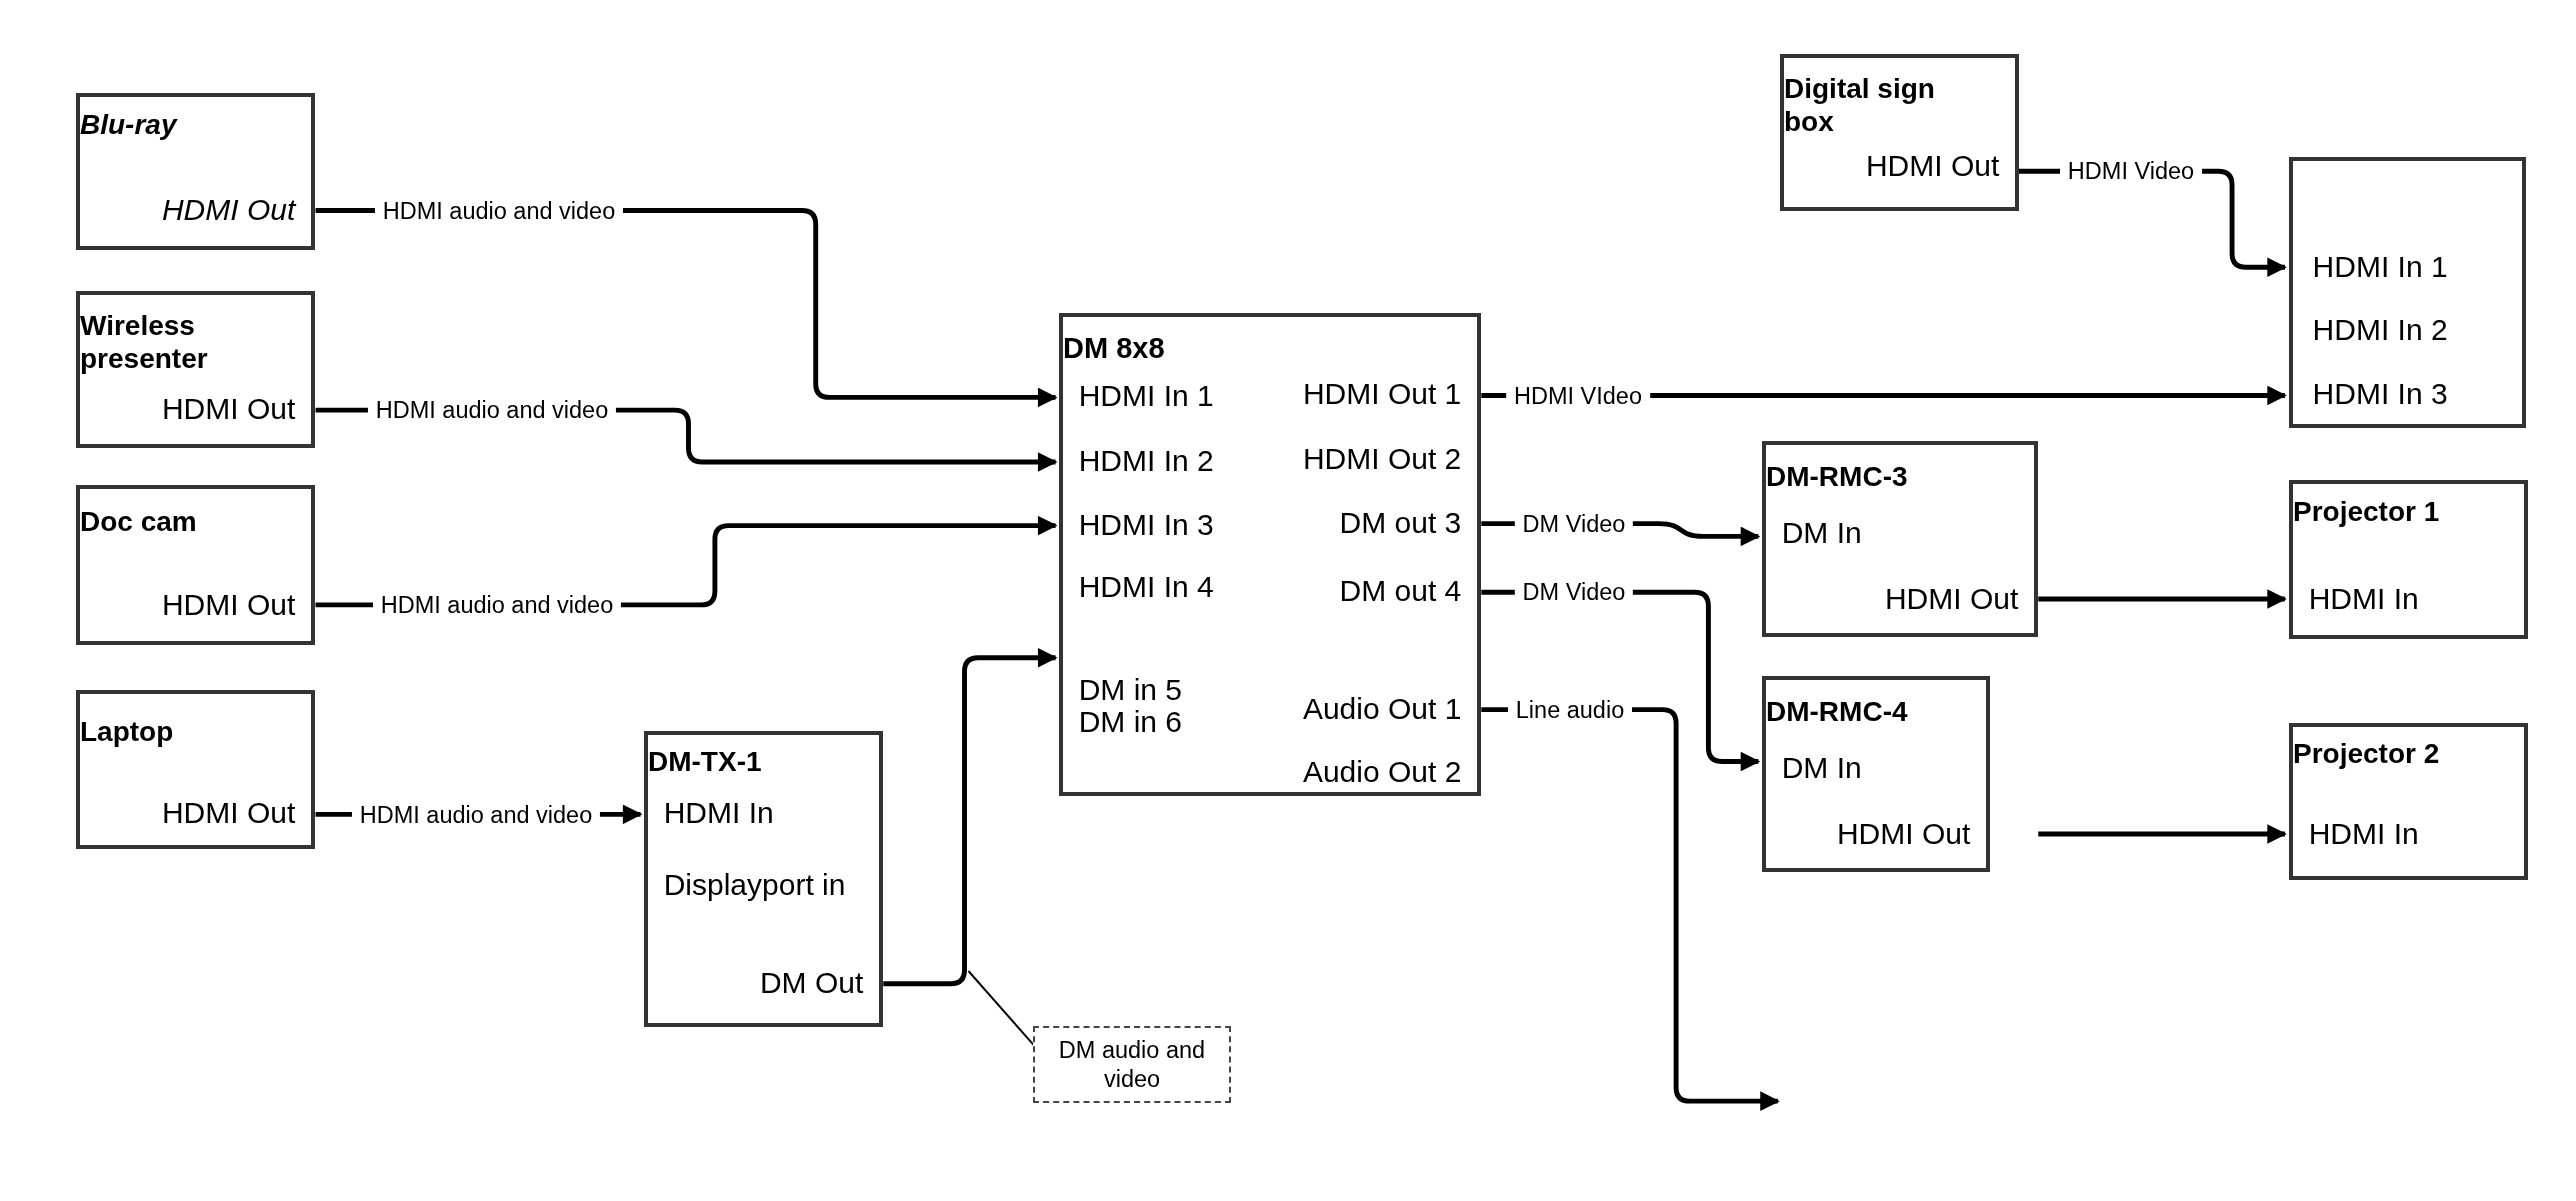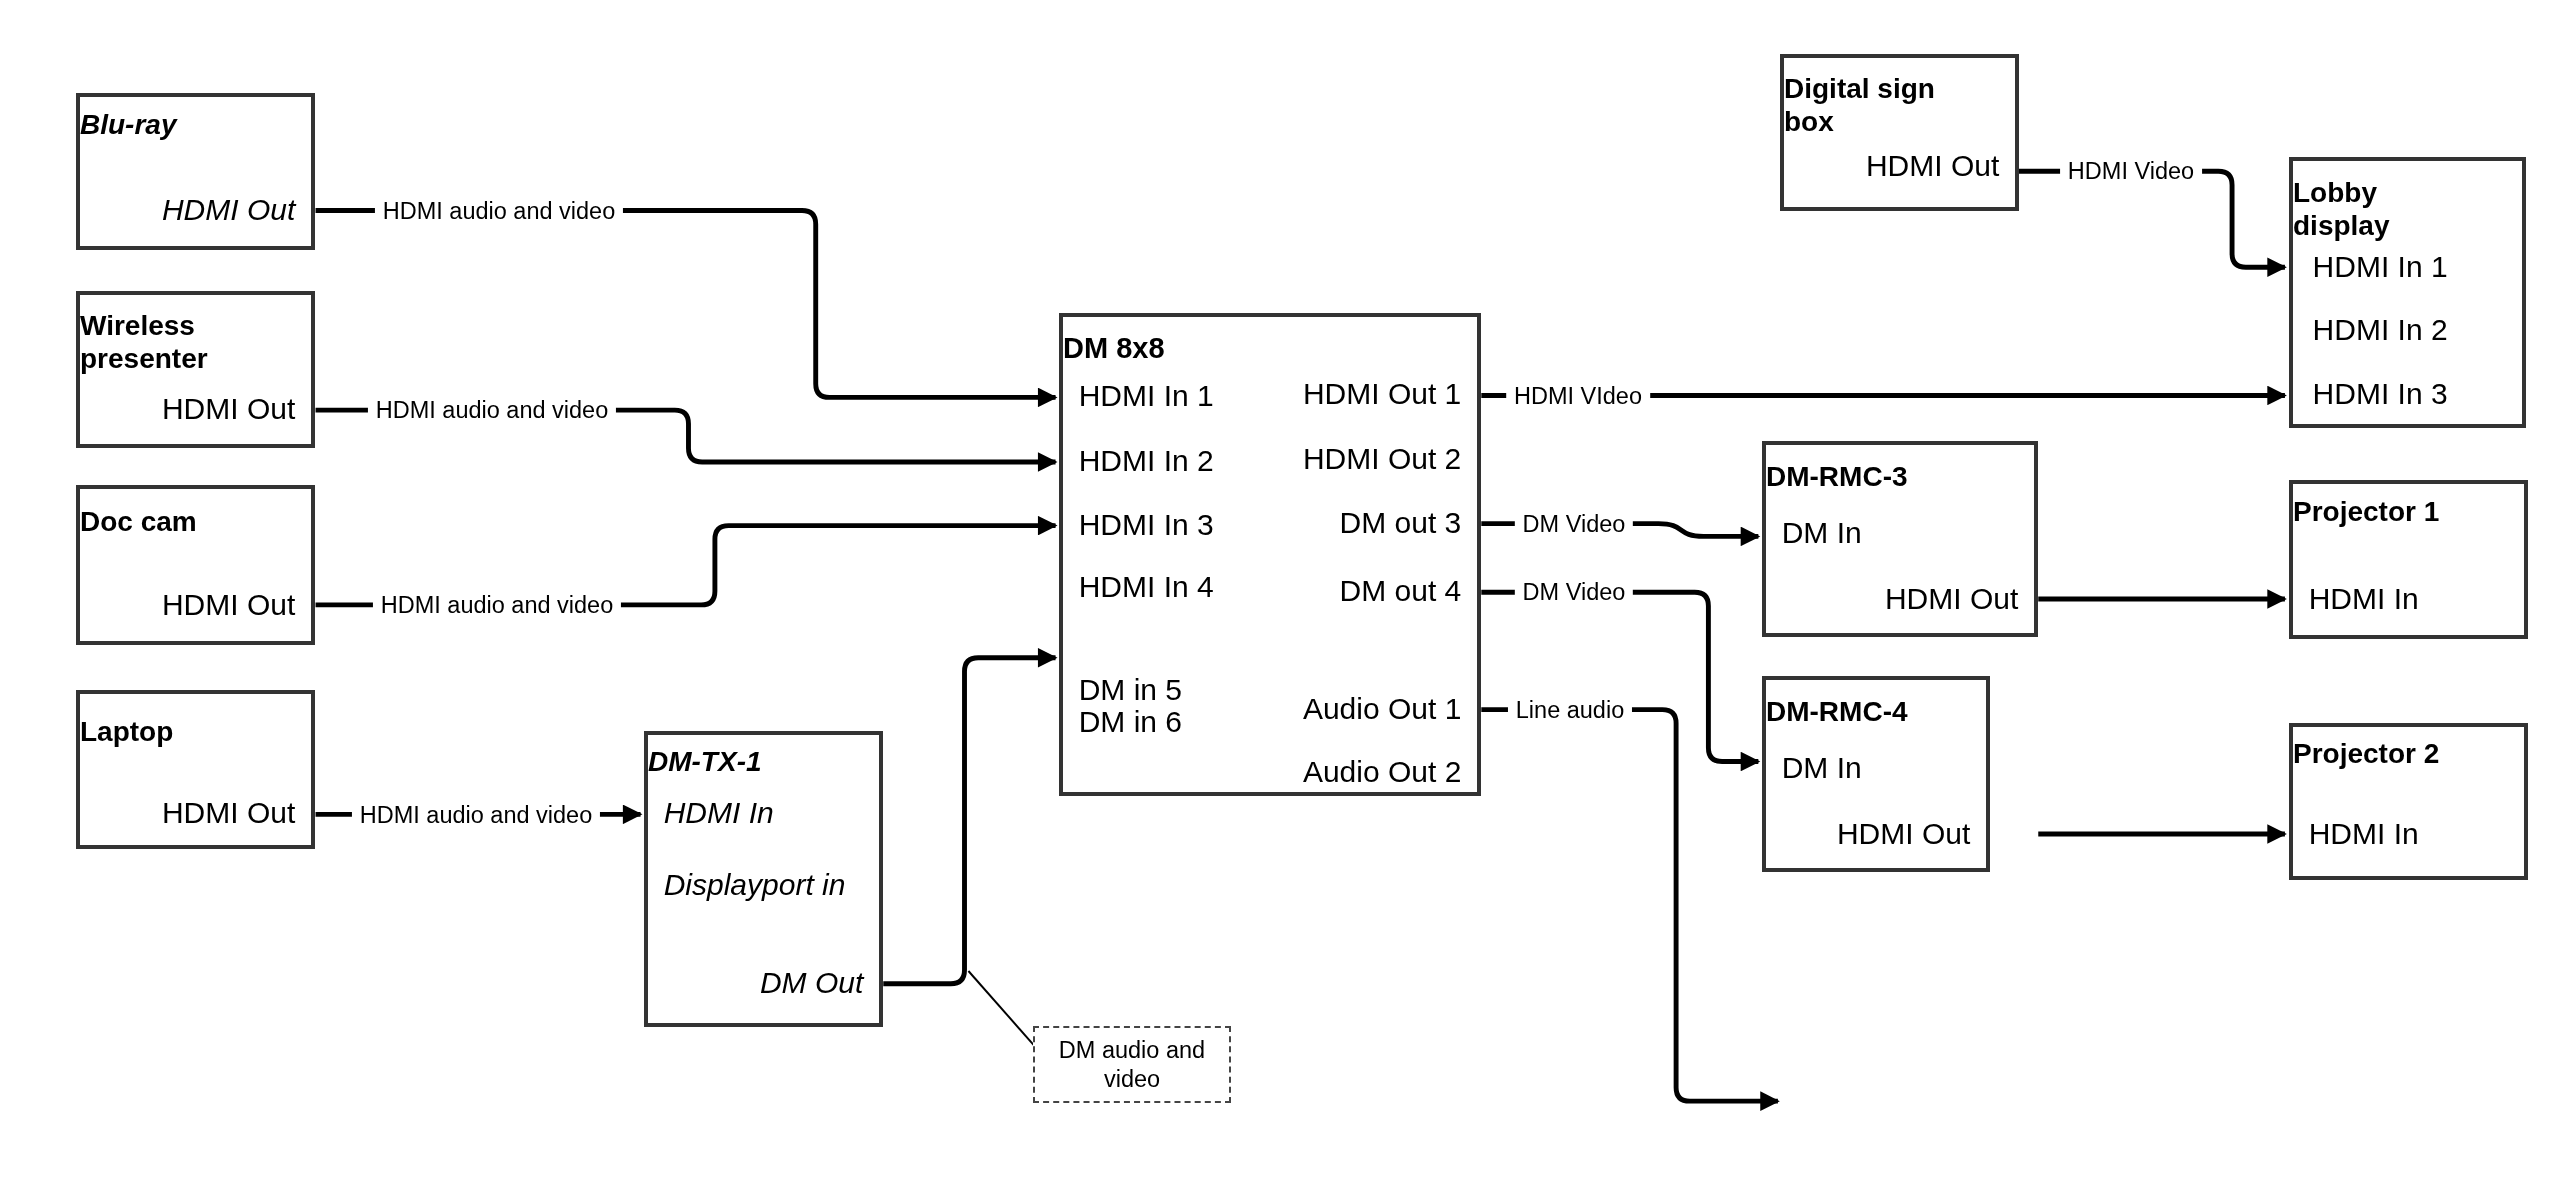--- a/index.html
+++ b/index.html
@@ -61,21 +61,21 @@
   <div class="node" style="left:76px;top:485px;width:239px;height:160px;">
     <div class="title" style="top:32px;"><span class="tw">Doc cam</span></div>
     <div class="port pr" style="top:116px;">HDMI Out</div>
   </div>
 
   <div class="node" style="left:76px;top:690px;width:239px;height:159px;">
     <div class="title" style="top:37px;"><span class="tw">Laptop</span></div>
     <div class="port pr" style="top:119px;">HDMI Out</div>
   </div>
 
-  <div class="node" style="left:644px;top:731px;width:239px;height:296px;font-style:italic;">
+  <div class="node" style="left:644px;top:731px;width:239px;height:296px;">
     <div class="title" style="top:25.5px;"><span class="tw">DM-TX-1</span></div>
     <div class="port pl" style="top:78px;">HDMI In</div>
     <div class="port pl" style="top:150px;">Displayport in</div>
     <div class="port pr" style="top:248px;">DM Out</div>
   </div>
 
   <div class="node" style="left:1059px;top:313px;width:422px;height:483px;">
     <div class="title" style="top:31px;font-size:29px;"><span class="tw">DM 8x8</span></div>
     <div class="port pl" style="top:79px;">HDMI In 1</div>
     <div class="port pl" style="top:144px;">HDMI In 2</div>
@@ -90,21 +90,20 @@
     <div class="port pr" style="top:392px;">Audio Out 1</div>
     <div class="port pr" style="top:455px;">Audio Out 2</div>
   </div>
 
   <div class="node" style="left:1780px;top:54px;width:239px;height:157px;">
     <div class="title" style="top:47px;"><span class="tw" style="max-width:181px;">Digital sign box</span></div>
     <div class="port pr" style="top:108px;">HDMI Out</div>
   </div>
 
   <div class="node" style="left:2289px;top:157px;width:237px;height:271px;">
-    <div class="title" style="top:48px;"><span class="tw" style="max-width:157px;">Lobby display</span></div>
     <div class="port pl" style="left:19.6px;top:106px;">HDMI In 1</div>
     <div class="port pl" style="left:19.6px;top:169px;">HDMI In 2</div>
     <div class="port pl" style="left:19.6px;top:233px;">HDMI In 3</div>
   </div>
 
   <div class="node" style="left:1762px;top:441px;width:276px;height:196px;">
     <div class="title" style="top:31px;"><span class="tw">DM-RMC-3</span></div>
     <div class="port pl" style="top:88px;">DM In</div>
     <div class="port pr" style="top:154px;">HDMI Out</div>
   </div>

